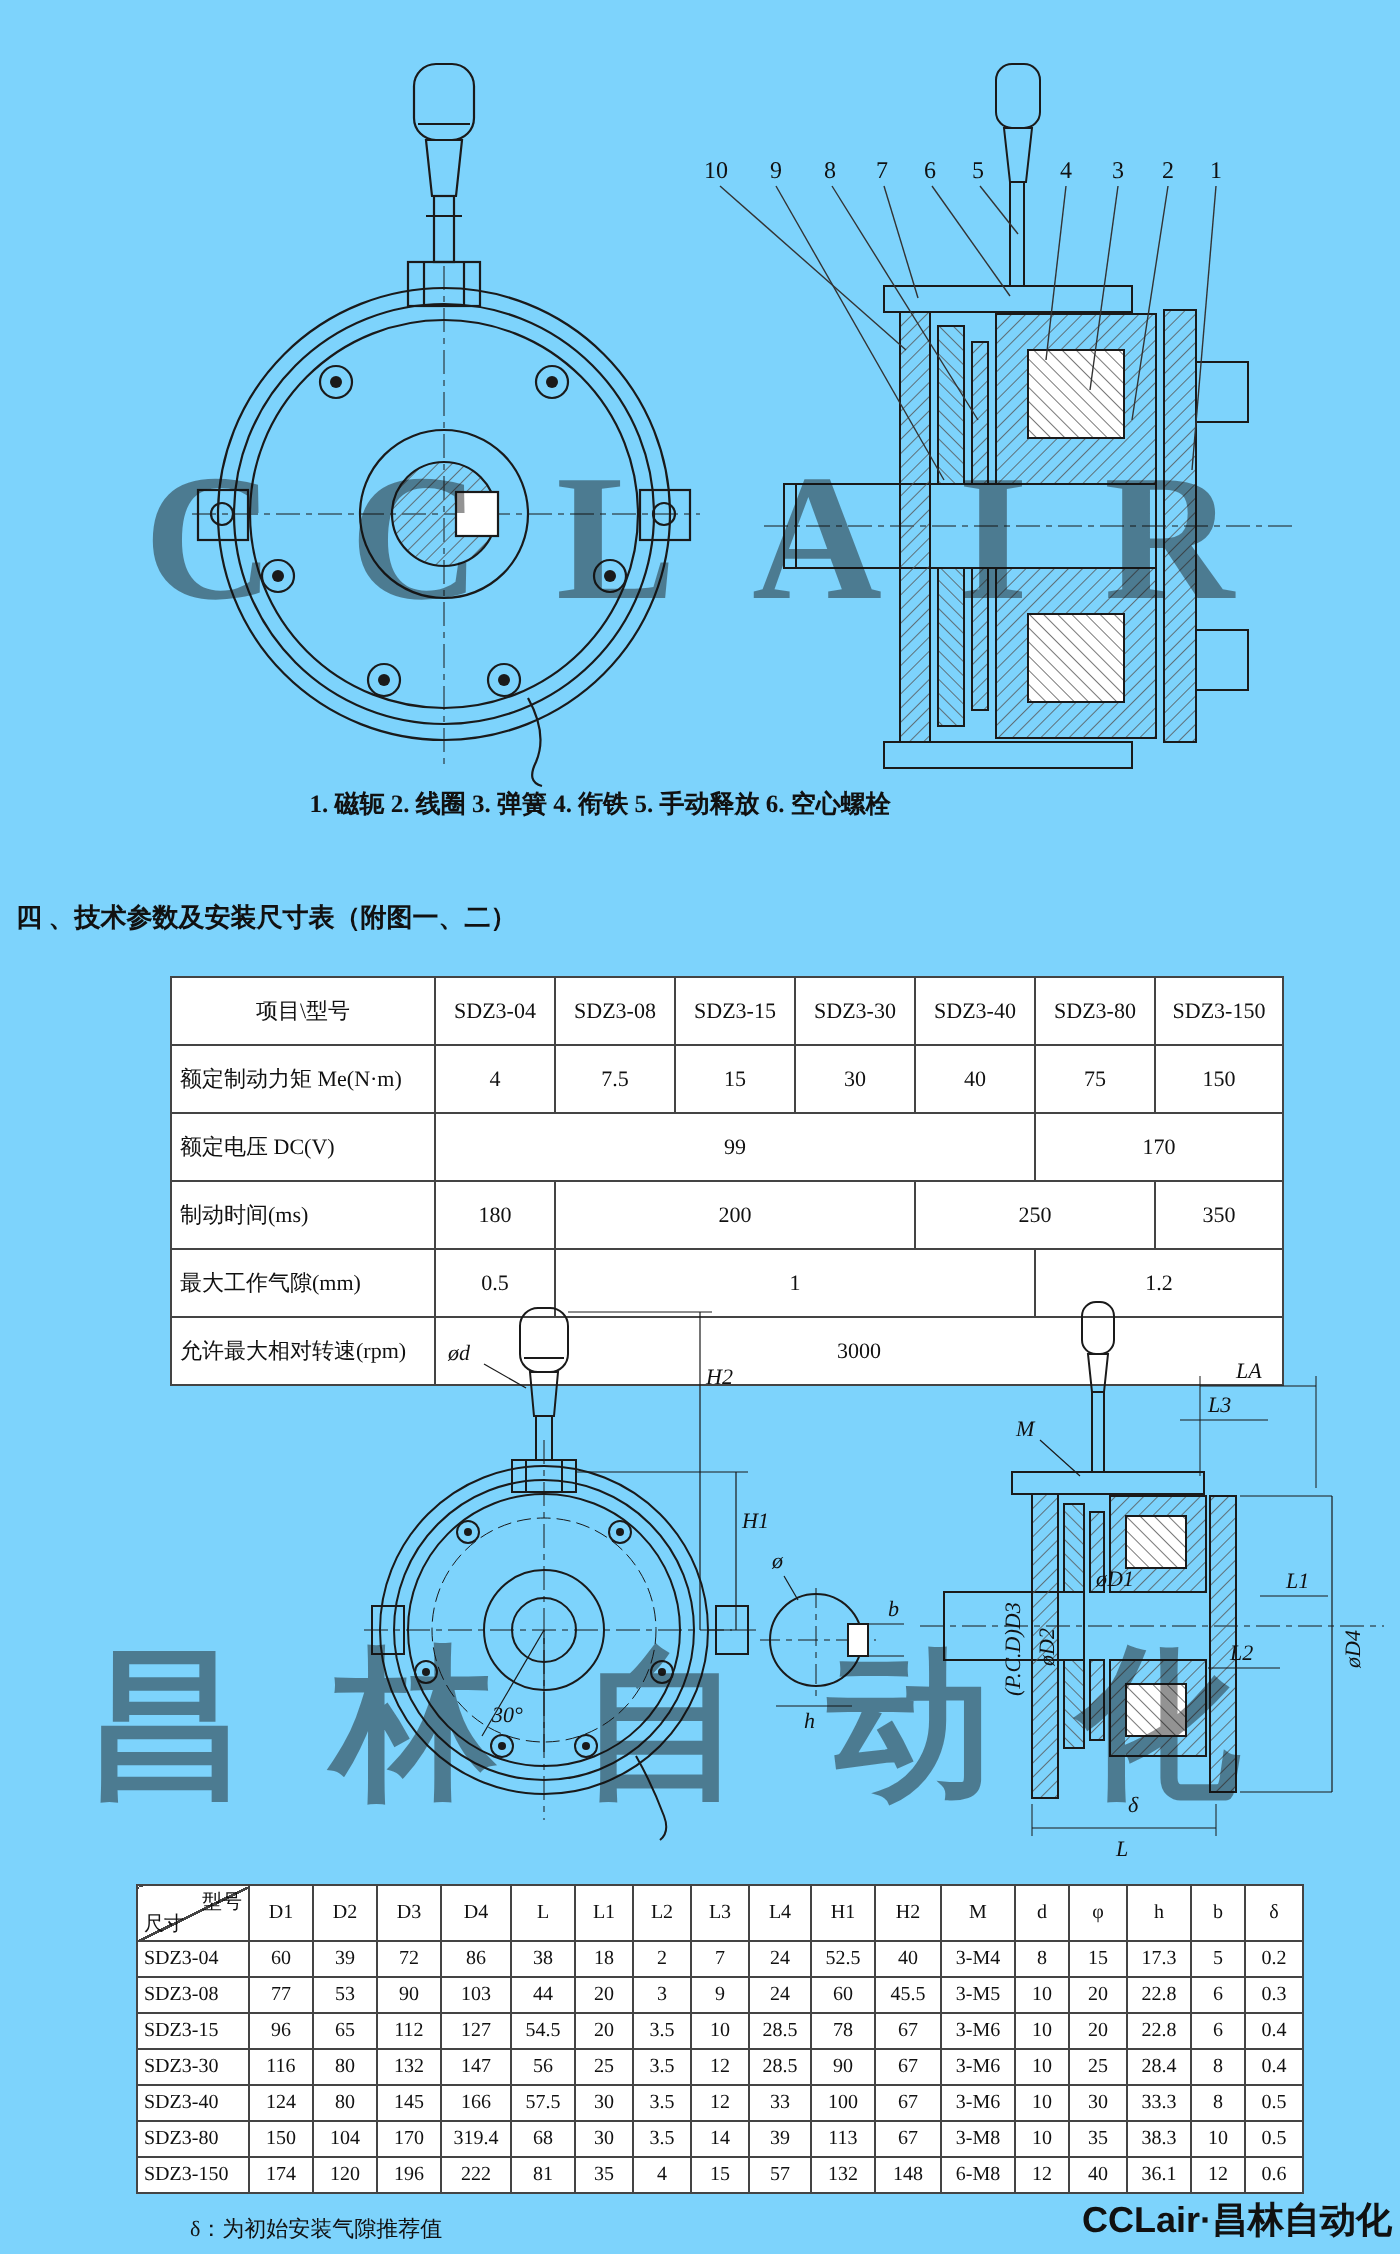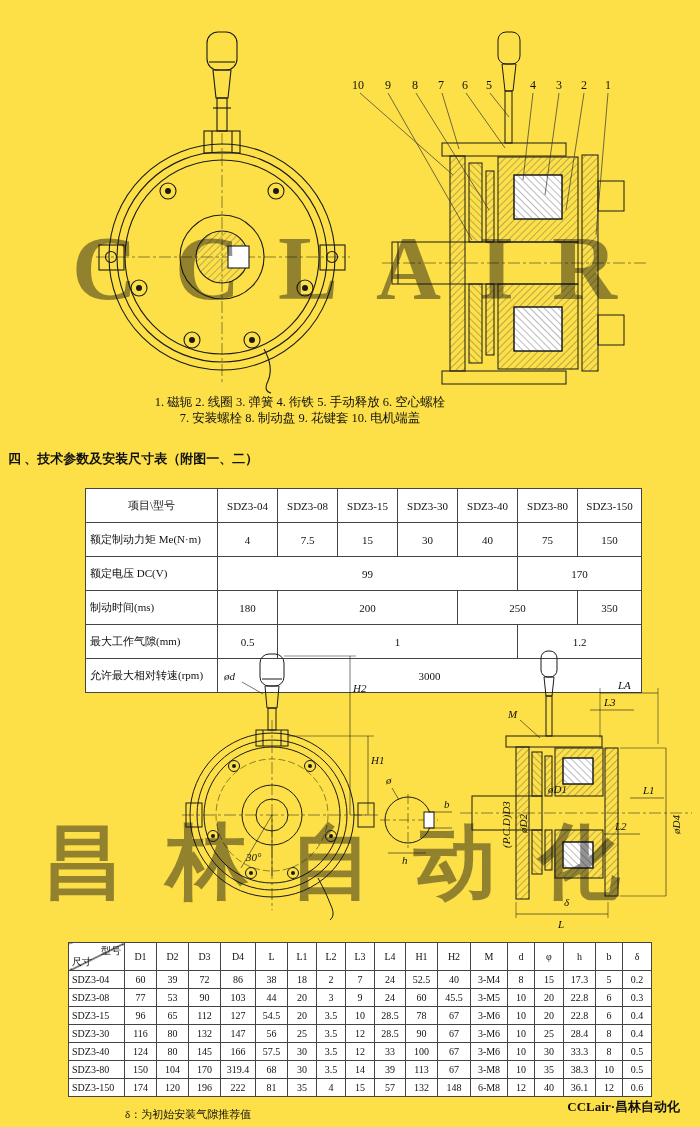--- a/index.html
+++ b/index.html
@@ -1,43 +1,43 @@
 <!DOCTYPE html>
 <html><head>
 <meta charset="utf-8">
 <style>
   * { margin:0; padding:0; box-sizing:border-box; }
   html,body { background:#fff; }
   body { width:700px; height:1127px; position:relative; font-family:"Liberation Serif","DejaVu Serif",serif; color:#111; }
-  .page { position:absolute; inset:0; overflow:hidden; background:#fde047; }
+  .page { position:absolute; inset:0; overflow:hidden; background:#7dd3fc; }
   .abs { position:absolute; }
   svg text { font-family:"Liberation Serif","DejaVu Serif",serif; fill:#111; }
   .numtxt { font-size:12px; }
   .dim { font-size:11px; font-style:italic; }
   .wm1 { font-size:90px; font-weight:bold; letter-spacing:38px; opacity:.45; }
   .wm2 { font-size:82px; font-weight:bold; letter-spacing:42px; opacity:.45; }
   #fig1 { left:0; top:5px; }
   #fig2 { left:0; top:648px; }
-  .caption { left:40px; top:394px; width:520px; text-align:center; font-weight:normal; font-size:12.5px; line-height:16px; }
+  .caption { left:40px; top:394px; width:520px; text-align:center; font-weight:bold; font-size:12.5px; line-height:16px; }
   .heading { left:8px; top:450px; font-size:13px; font-weight:bold; }
   table { border-collapse:collapse; table-layout:fixed; background:#fff; }
   .t1 { left:85px; top:488px; width:556px; font-size:11px; }
   .t1 th,.t1 td { border:1px solid #444; text-align:center; height:34px; font-weight:normal; padding:0 2px; overflow:hidden; white-space:nowrap; }
   .t1 td.lbl { text-align:left; padding-left:4px; }
   .t2 { left:68px; top:942px; width:544px; font-size:10px; }
   .t2 th,.t2 td { border:1px solid #444; text-align:center; height:18px; font-weight:normal; padding:0 1px; overflow:hidden; white-space:nowrap; }
   .t2 tr:first-child th { height:28px; }
   .t2 td.lbl { text-align:left; padding-left:3px; }
   .t2 .diag { position:relative;
     background-image:linear-gradient(to bottom right, transparent calc(50% - .7px), #444 calc(50% - .7px), #444 calc(50% + .7px), transparent calc(50% + .7px)); }
   .t2 .diag span { position:absolute; font-size:10px; }
   .t2 .diag .diag-top { top:1px; right:3px; }
   .t2 .diag .diag-bot { bottom:1px; left:3px; }
-  .footnote { left:95px; top:1107px; font-size:11px;margin-left:30px; }
-  .brand { right:20px; top:1098px; font-size:13px; font-weight:bold; font-family:Liberation Serif, serif; }
+  .footnote { left:95px; top:1107px; font-size:11px; }
+  .brand { right:4px; top:1098px; font-size:18px; font-weight:bold; font-family:Liberation Sans, sans-serif; }
 </style>
 </head>
 <body>
 
 <div class="page">
 
   <svg id="fig1" class="abs" width="700" height="392" viewBox="0 0 700 392">
     <defs>
       <pattern id="ht" width="5" height="5" patternUnits="userSpaceOnUse" patternTransform="rotate(45)">
         <line x1="0" y1="0" x2="0" y2="5" stroke="#555" stroke-width="0.8"></line>
@@ -137,21 +137,20 @@
       <text x="556" y="84">3</text>
       <text x="581" y="84">2</text>
       <text x="605" y="84">1</text>
     </g>
 
     <text class="wm1" x="72" y="294" fill="#7ba3dd">CCLAIR</text>
   </svg>
 
   <div class="abs caption">
     <div>1. 磁轭  2. 线圈  3. 弹簧  4. 衔铁  5. 手动释放  6. 空心螺栓</div>
-    <div>7. 安装螺栓  8. 制动盘  9. 花键套  10. 电机端盖</div>
   </div>
 
   <div class="abs heading">四 、技术参数及安装尺寸表（附图一、二）</div>
 
   <table class="abs t1">
     <colgroup>
       <col style="width:132px">
         <col style="width:60px">
         <col style="width:60px">
         <col style="width:60px">

